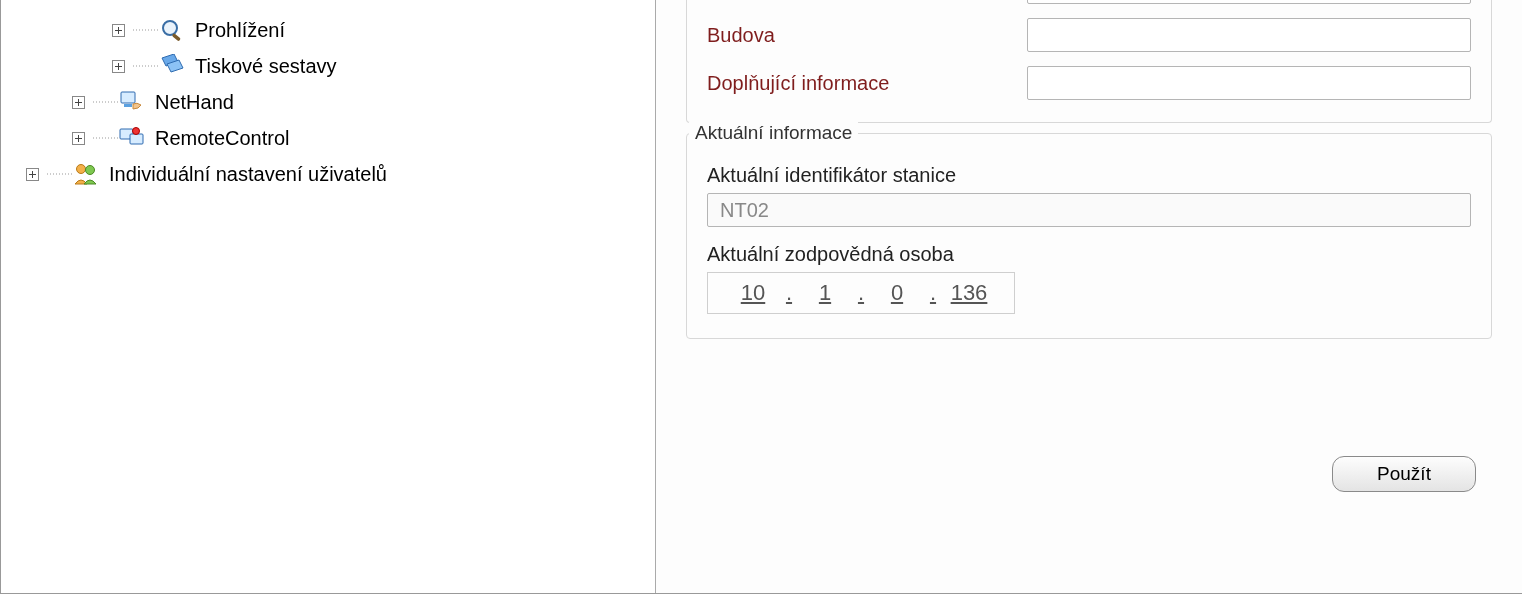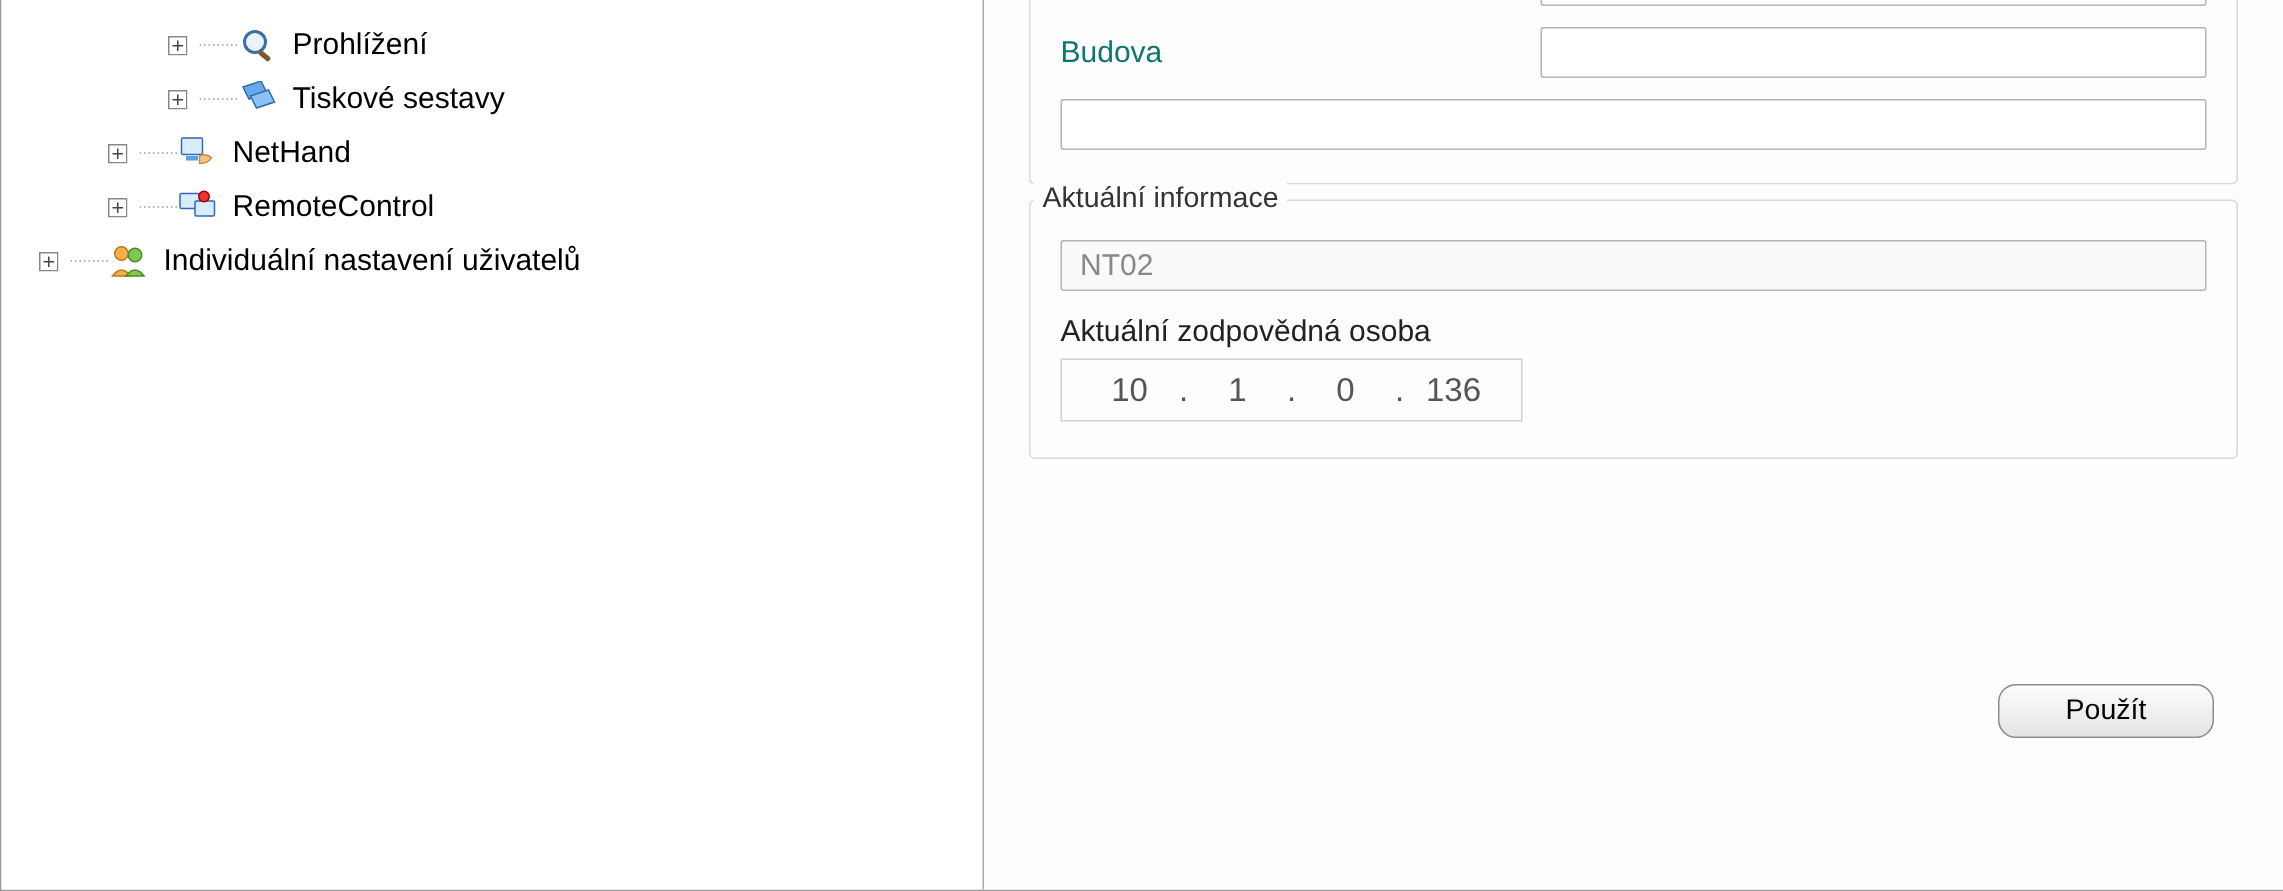--- a/index.html
+++ b/index.html
@@ -69,21 +69,21 @@
     box-sizing:border-box;
   }
   .form-row{
     display:flex;
     align-items:center;
     margin-bottom:14px;
   }
   .form-row label{
     width:320px;
     font-size:20px;
-    color:#0f766e;
+    color:#7f1d1d;
   }
   .text-input{
     flex:1;
     height:34px;
     border:1px solid #b5b5b5;
     border-radius:2px;
     background:#fff;
     font-size:20px;
     padding:0 8px;
     box-sizing:border-box;
@@ -121,20 +121,21 @@
   }
   .ip-box{
     display:inline-flex;
     align-items:center;
     border:1px solid #cfcfcf;
     height:40px;
     padding:0 18px;
     font-size:22px;
     color:#555;
     background:#fdfdfd;
+    text-decoration:underline;
   }
   .ip-seg{width:54px;text-align:center;}
   .ip-dot{width:18px;text-align:center;}
 
   .apply-btn{
     position:absolute;
     right:46px;
     top:456px;
     width:144px;height:36px;
     font-size:19px;
@@ -292,27 +293,29 @@
         <label></label>
         <input class="text-input" style="height: 20px;" value="">
       </div>
 
       <div class="form-row">
         <label>Budova</label>
         <input class="text-input" value="" style="">
       </div>
 
       <div class="form-row" style="margin-bottom:4px;">
+        <label>Doplňující informace</label>
         <input class="text-input" value="" style="">
       </div>
     </div>
 
     <div class="group">
       <legend>Aktuální informace</legend>
 
+      <div class="field-label">Aktuální identifikátor stanice</div>
       <input class="text-input readonly" readonly="" value="NT02" style="">
 
       <div class="field-label">Aktuální zodpovědná osoba</div>
 
       <div class="ip-box">
         <span class="ip-seg">10</span>
         <span class="ip-dot">.</span>
         <span class="ip-seg">1</span>
         <span class="ip-dot">.</span>
         <span class="ip-seg">0</span>

